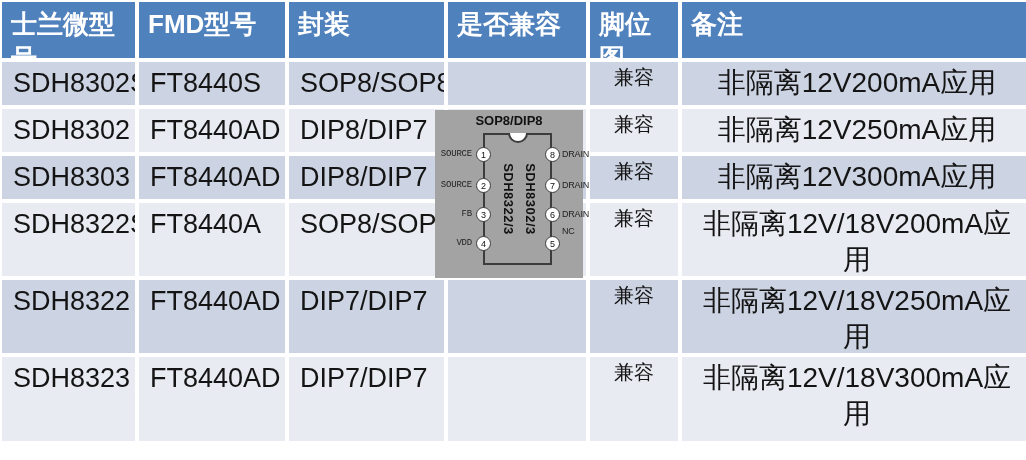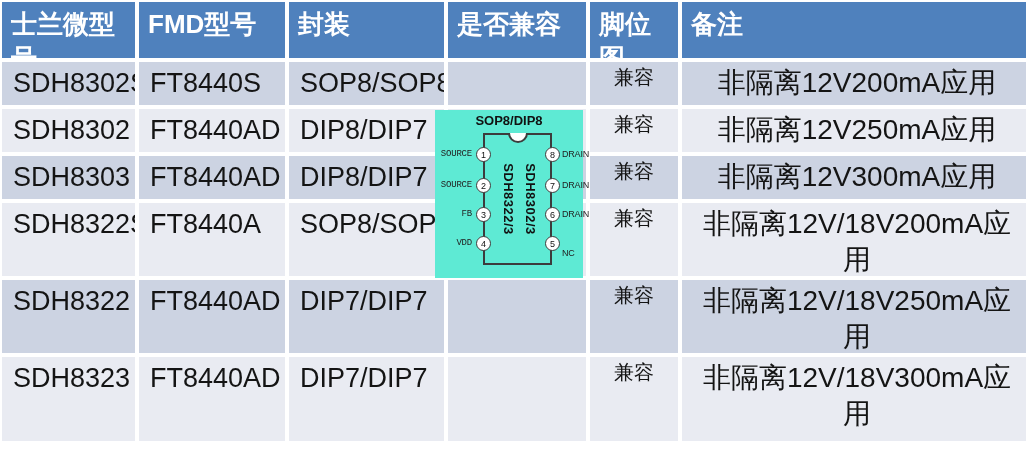--- a/index.html
+++ b/index.html
@@ -41,21 +41,21 @@
   .row-even .cell { background: var(--row-even-bg); }
   .c-model   { font-size: 27px; padding: 6px 0 0 11px; }
   .c-pinmap  { }
   .c-compat  { font-size: 20px; text-align: center; padding-top: 2px; }
   .c-remark  { font-size: 28px; line-height: 1.3; padding: 3px 2px 0 8px; text-align: center; }
 
   
   .pinbox {
     position: absolute; left: 435px; top: 110px;
     width: 148px; height: 168px;
-    background: #5eead4; z-index: 5;
+    background: #a3a3a3; z-index: 5;
   }
   .pd-title {
     position: absolute; top: 3px; left: 0; right: 0;
     text-align: center; font-size: 13px; font-weight: bold; color: #111;
   }
   .chip {
     position: absolute; left: 48px; top: 23px;
     width: 69px; height: 132px;
     border: 2px solid var(--diagram-stroke);
   }
@@ -179,14 +179,14 @@
   <div class="pinc" style="left:41px; top:126px;">4</div>
 
   <div class="pinc" style="left:110px; top:37px;">8</div>
   <div class="pinc" style="left:110px; top:68px;">7</div>
   <div class="pinc" style="left:110px; top:97px;">6</div>
   <div class="pinc" style="left:110px; top:126px;">5</div>
 
   <div class="pln pln-r" style="top:39px;">DRAIN</div>
   <div class="pln pln-r" style="top:70px;">DRAIN</div>
   <div class="pln pln-r" style="top:99px;">DRAIN</div>
-  <div class="pln pln-r" style="top:138px;">NC</div>
+  <div class="pln pln-r" style="top:116px;">NC</div>
 </div>
 
 </body></html>

